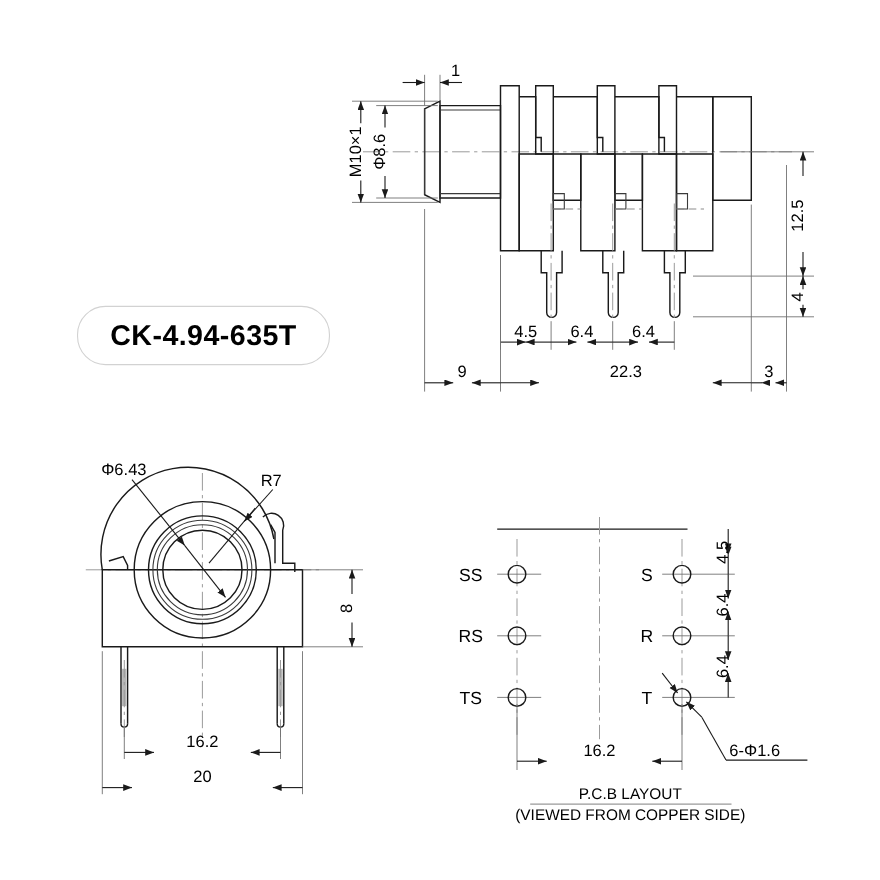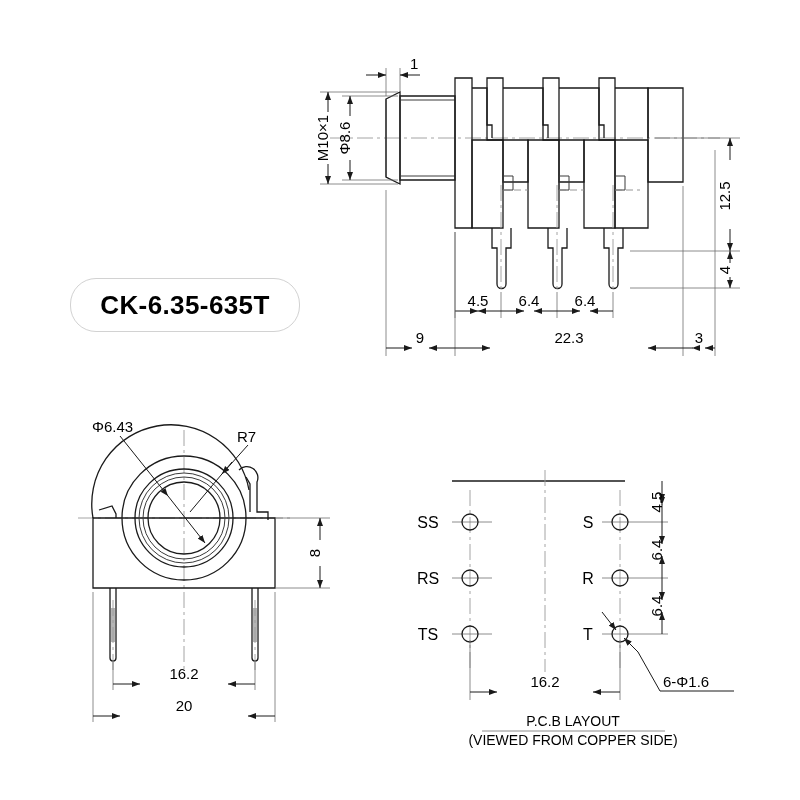--- a/index.html
+++ b/index.html
@@ -17,21 +17,21 @@
   .dim{font-size:15px;}
   .pin{font-size:16px;}
   .cap{font-size:14px;}
 </style>
 </head>
 <body>
 
 <div id="sheet">
 
   <div class="part-label">
-    <span>CK-6.35-635T</span>
+    <span>CK-4.94-635T</span>
   </div>
 
   <svg width="800" height="800" viewBox="0 0 800 800">
     <defs>
       <marker id="ar" markerWidth="9" markerHeight="9" refX="8" refY="3" orient="auto" markerUnits="userSpaceOnUse">
         <path d="M0,0 L8,3 L0,6 z" fill="#1a1a1a"></path>
       </marker>
       <marker id="arS" markerWidth="9" markerHeight="9" refX="1" refY="3" orient="auto" markerUnits="userSpaceOnUse">
         <path d="M8,0 L0,3 L8,6 z" fill="#1a1a1a"></path>
       </marker>

